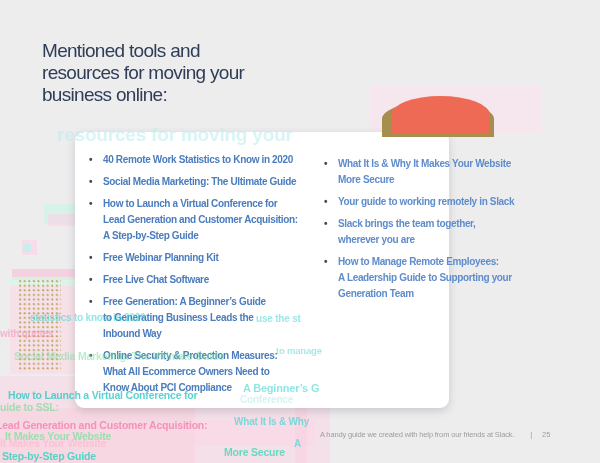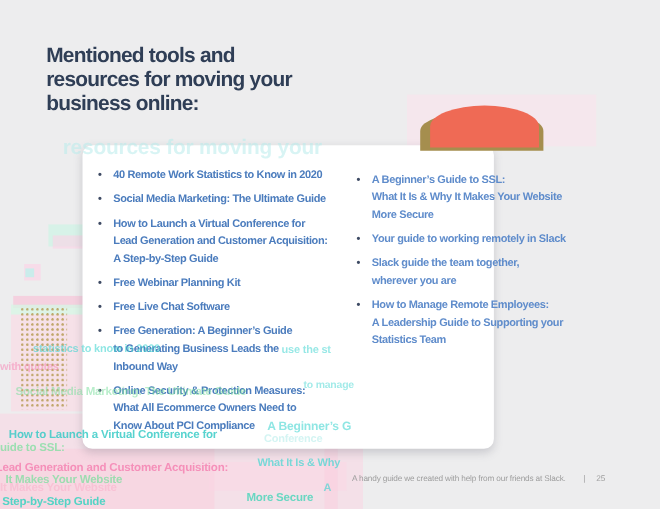--- a/index.html
+++ b/index.html
@@ -10,21 +10,21 @@
   
   .tint { position:absolute; pointer-events:none; }
   .ghost { position:absolute; font-weight:bold; white-space:nowrap; pointer-events:none; letter-spacing:-0.2px; }
 
   
   #dot-grid { position:absolute; left:19px; top:280px; width:42px; height:92px;
     background-image:radial-gradient(circle at 1.2px 1.2px, #b79c55 0.9px, rgba(0,0,0,0) 1.3px);
     background-size:4.6px 4.6px; opacity:.85; }
 
   
-  #title { position:absolute; left:42px; top:40px; font-size:19px; font-weight:bold;
+  #title { position:absolute; left:42px; top:40px; font-size:19px; font-weight:normal;
     line-height:22px; letter-spacing:-0.7px; }
   #title div { white-space:nowrap; }
 
   
   #card { position:absolute; left:75px; top:132px; width:374px; height:276px; background:#fff;
     border-radius:9px; box-shadow:0 3px 8px rgba(110,110,125,0.28); }
   .col { position:absolute; top:20px; list-style:none; font-size:10px; font-weight:bold;
     letter-spacing:-0.35px; line-height:16px; }
   #col-left  { left:13px;  width:222px; }
   #col-right { left:248px; width:205px; top:24px; }
@@ -96,35 +96,34 @@
           <div>Inbound Way</div>
         </li>
         <li style="color: rgb(75, 124, 189);">
           <div>Online Security &amp; Protection Measures:</div>
           <div>What All Ecommerce Owners Need to</div>
           <div>Know About PCI Compliance</div>
         </li>
       </ul>
     <ul class="col" id="col-right">
         <li style="color: rgb(95, 140, 203);">
-          <div>A Beginner’s Guide to SSL:</div>
           <div>What It Is &amp; Why It Makes Your Website</div>
           <div>More Secure</div>
         </li>
         <li style="color: rgb(95, 140, 203);">
           <div>Your guide to working remotely in Slack</div>
         </li>
         <li style="color: rgb(95, 140, 203);">
-          <div>Slack guide the team together,</div>
+          <div>Slack brings the team together,</div>
           <div>wherever you are</div>
         </li>
         <li style="color: rgb(95, 140, 203);">
           <div>How to Manage Remote Employees:</div>
           <div>A Leadership Guide to Supporting your</div>
-          <div>Statistics Team</div>
+          <div>Generation Team</div>
         </li>
       </ul>
   </div>
 
   <div id="dome">
     <div class="half" id="dome-back" style="background: rgb(165, 142, 78);"></div>
     <div class="half" id="dome-front" style="background: rgb(239, 106, 85);"></div>
   </div>
 
   <div id="ghost-layer">

